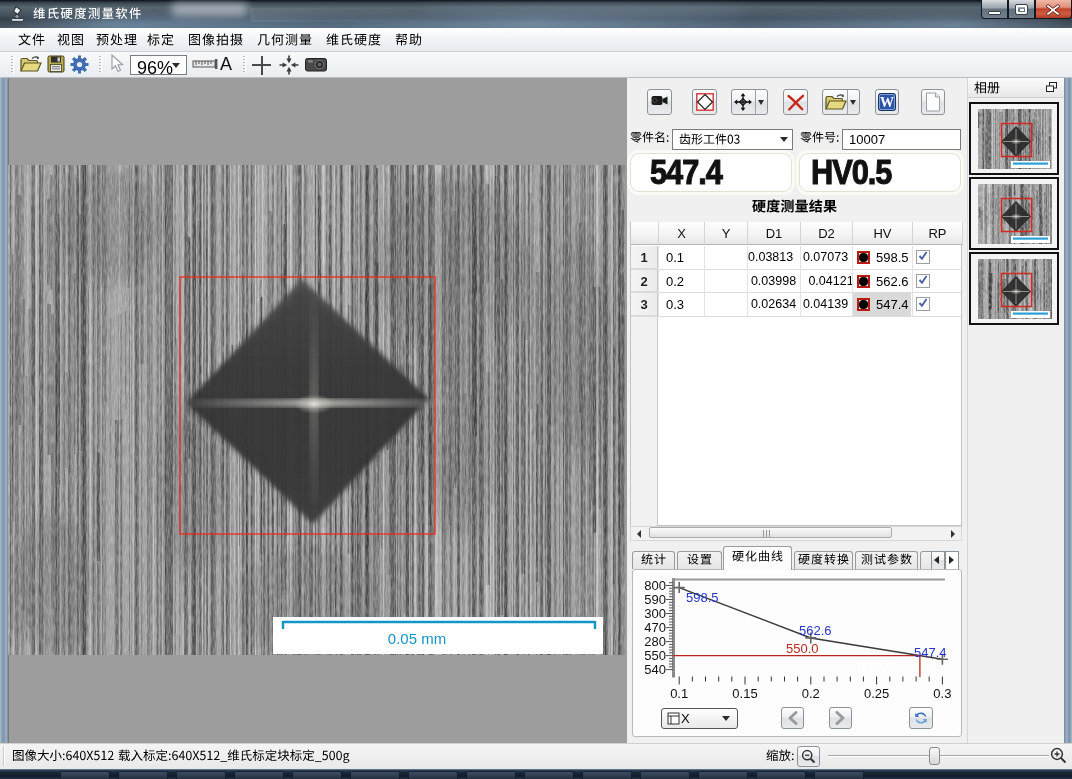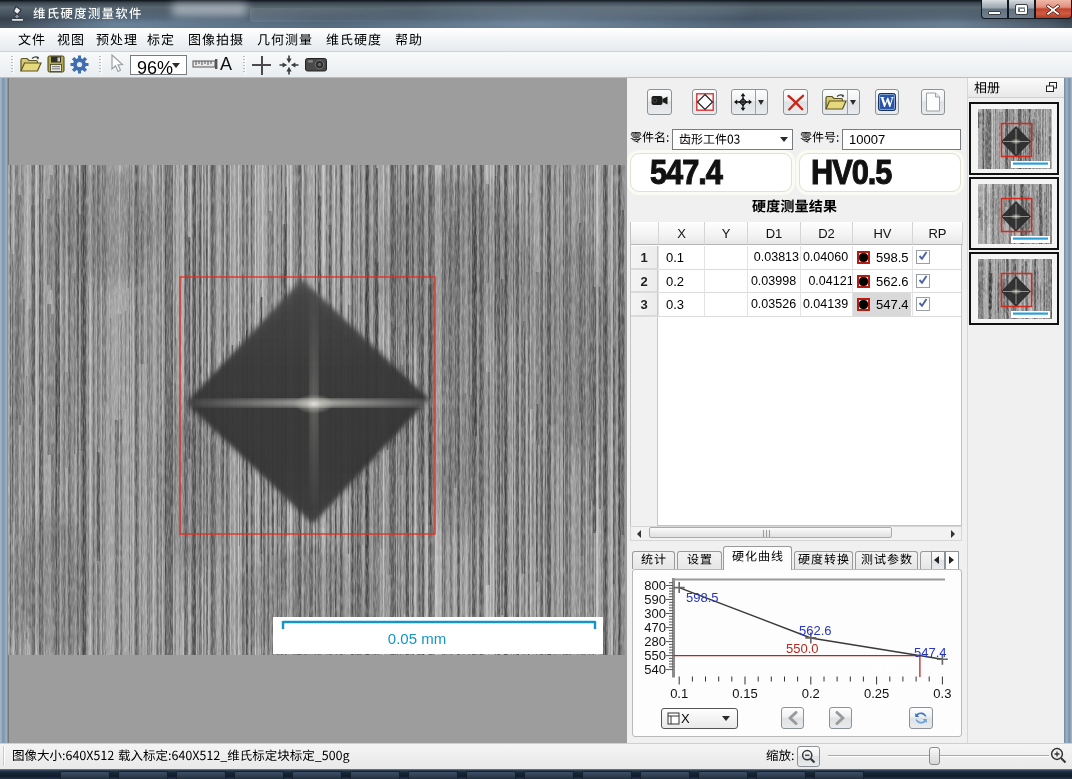--- a/index.html
+++ b/index.html
@@ -865,22 +865,22 @@
 <div class="th" style="left:631px;top:222px;width:28px"></div>
 <div class="th" style="left:659px;top:222px;width:46px">X</div>
 <div class="th" style="left:705px;top:222px;width:43px">Y</div>
 <div class="th" style="left:748px;top:222px;width:53px">D1</div>
 <div class="th" style="left:801px;top:222px;width:52px">D2</div>
 <div class="th" style="left:853px;top:222px;width:60px">HV</div>
 <div class="th" style="left:913px;top:222px;width:50px">RP</div>
 <div class="rowhdr" style="top:246.0px;height:22.5px">1</div>
 <div class="cell" style="left:666px;top:246.0px;width:38px">0.1</div>
 <div class="cell" style="left:704px;top:246.0px;width:43px"></div>
-<div class="cell" style="left:748px;top:246.0px;width:51px;text-align:right;font-size:12.5px">0.03813</div>
-<div class="cell" style="left:800px;top:246.0px;width:51px;text-align:center;font-size:12.5px">0.04060</div>
+<div class="cell" style="left:748px;top:246.0px;width:51px;text-align:left;font-size:12.5px">0.03813</div>
+<div class="cell" style="left:800px;top:246.0px;width:51px;text-align:center;font-size:12.5px">0.07073</div>
 <div class="cell" style="left:853px;top:246.0px;width:58px;"></div>
 <div class="hvicon" style="left:857px;top:251.0px">
     <i style="left:0;top:0"></i>
   </div>
 <div class="cell" style="left:876px;top:246.0px;width:30px">598.5</div>
 <div class="cb" style="left:916px;top:250.0px"></div>
 <svg class="abs" style="left:916px;top:249.0px" width="14" height="14" viewBox="0 0 14 14">
 <path d="M3.5 7 L6 9.8 L10.5 3" fill="none" stroke="#4a5fa5" stroke-width="1.9"></path>
   </svg>
 <div class="rowhdr" style="top:269.5px;height:22.5px">2</div>
@@ -893,21 +893,21 @@
     <i style="left:0;top:0"></i>
   </div>
 <div class="cell" style="left:876px;top:269.5px;width:30px">562.6</div>
 <div class="cb" style="left:916px;top:273.5px"></div>
 <svg class="abs" style="left:916px;top:272.5px" width="14" height="14" viewBox="0 0 14 14">
 <path d="M3.5 7 L6 9.8 L10.5 3" fill="none" stroke="#4a5fa5" stroke-width="1.9"></path>
   </svg>
 <div class="rowhdr" style="top:293.0px;height:22.5px">3</div>
 <div class="cell" style="left:666px;top:293.0px;width:38px">0.3</div>
 <div class="cell" style="left:704px;top:293.0px;width:43px"></div>
-<div class="cell" style="left:748px;top:293.0px;width:51px;text-align:center;font-size:12.5px">0.03526</div>
+<div class="cell" style="left:748px;top:293.0px;width:51px;text-align:center;font-size:12.5px">0.02634</div>
 <div class="cell" style="left:800px;top:293.0px;width:51px;text-align:center;font-size:12.5px">0.04139</div>
 <div class="cell" style="left:853px;top:293.0px;width:58px;background:#d9d9d9;"></div>
 <div class="hvicon" style="left:857px;top:298.0px">
     <i style="left:0;top:0"></i>
   </div>
 <div class="cell" style="left:876px;top:293.0px;width:30px">547.4</div>
 <div class="cb" style="left:916px;top:297.0px"></div>
 <svg class="abs" style="left:916px;top:296.0px" width="14" height="14" viewBox="0 0 14 14">
 <path d="M3.5 7 L6 9.8 L10.5 3" fill="none" stroke="#4a5fa5" stroke-width="1.9"></path>
   </svg>

